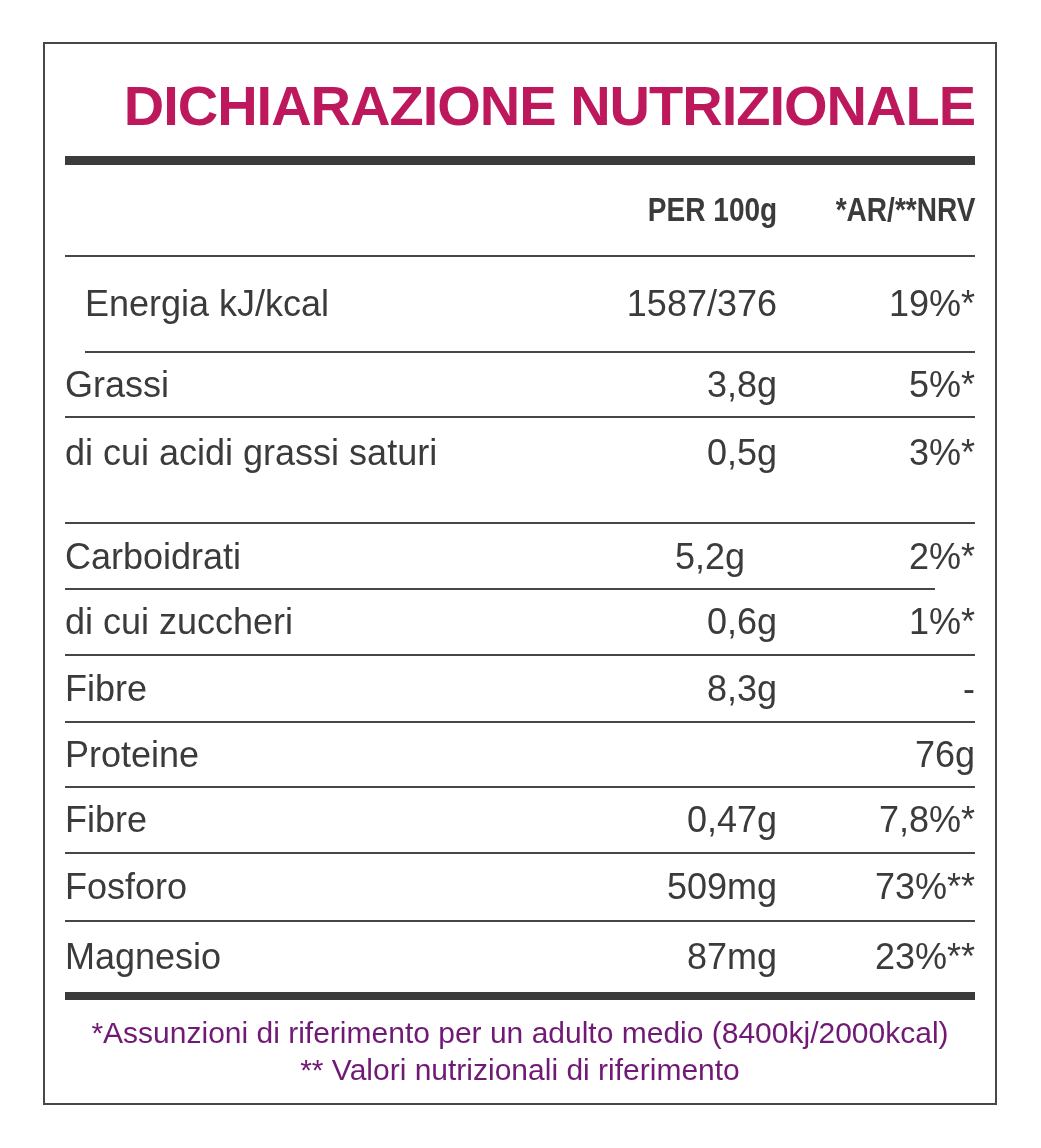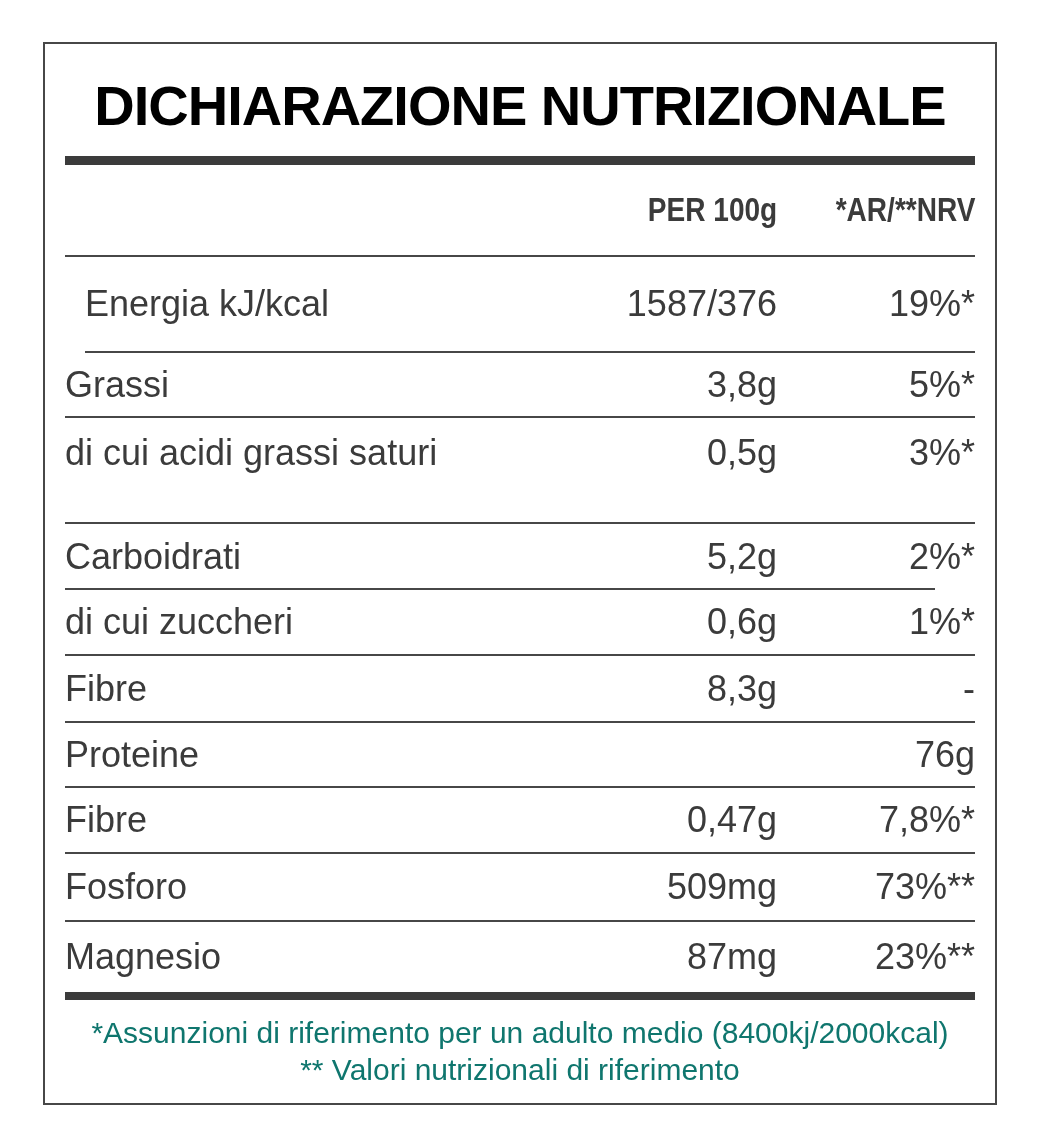--- a/index.html
+++ b/index.html
@@ -21,26 +21,26 @@
     top: 42px;
     width: 954px;
     height: 1063px;
     box-sizing: border-box;
     border: 2px solid #474747;
     padding: 0 20px;
     background: #ffffff;
   }
   .title {
     margin-top: 34px;
-    text-align: center;
+    text-align: right;
     font-size: 56px;
     font-weight: bold;
     letter-spacing: -1px;
     line-height: 1.0;
-    color: #000000;
+    color: #be185d;
     white-space: nowrap;
   }
   .rule-thick {
     height: 9px;
     background: #3b3b3b;
     margin-top: 22px;
   }
   .rule-thick.bottom {
     height: 8px;
     margin-top: 0;
@@ -93,36 +93,37 @@
   .h70 { height: 70px; }
   .no-border { border-bottom: none; }
   .group-gap {
     height: 36px;
     box-sizing: border-box;
     border-bottom: 2px solid #474747;
   }
   .short-border {
     border-bottom: none;
     position: relative;
+    gap: 32px;
   }
   .short-border::after {
     content: "";
     position: absolute;
     left: 0;
     right: 40px;
     bottom: 0;
     height: 2px;
     background: #474747;
   }
   .footnotes {
     margin-top: 14px;
     text-align: center;
     font-size: 30px;
     line-height: 37px;
-    color: #0f766e;
+    color: #701a75;
   }
 </style>
 </head>
 <body>
 
 <div class="frame">
 
   <div class="title">DICHIARAZIONE NUTRIZIONALE</div>
 
   <div class="rule-thick"></div>

